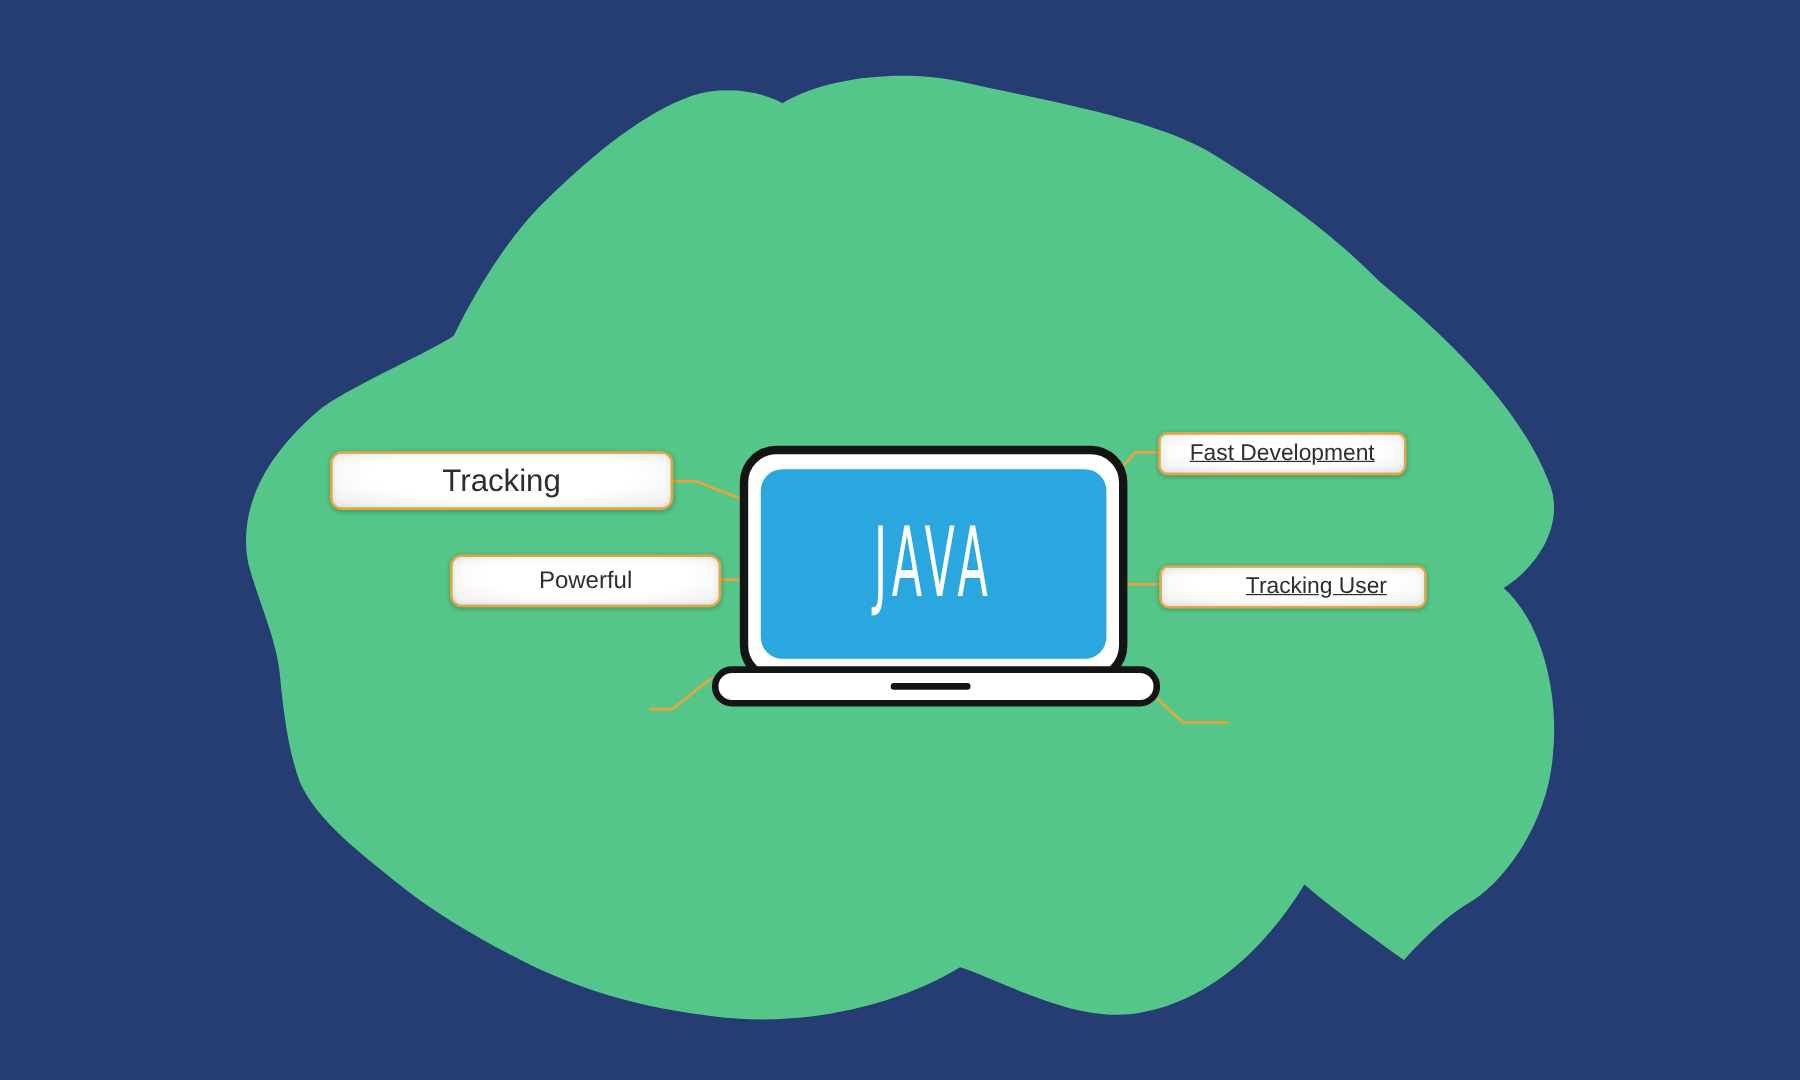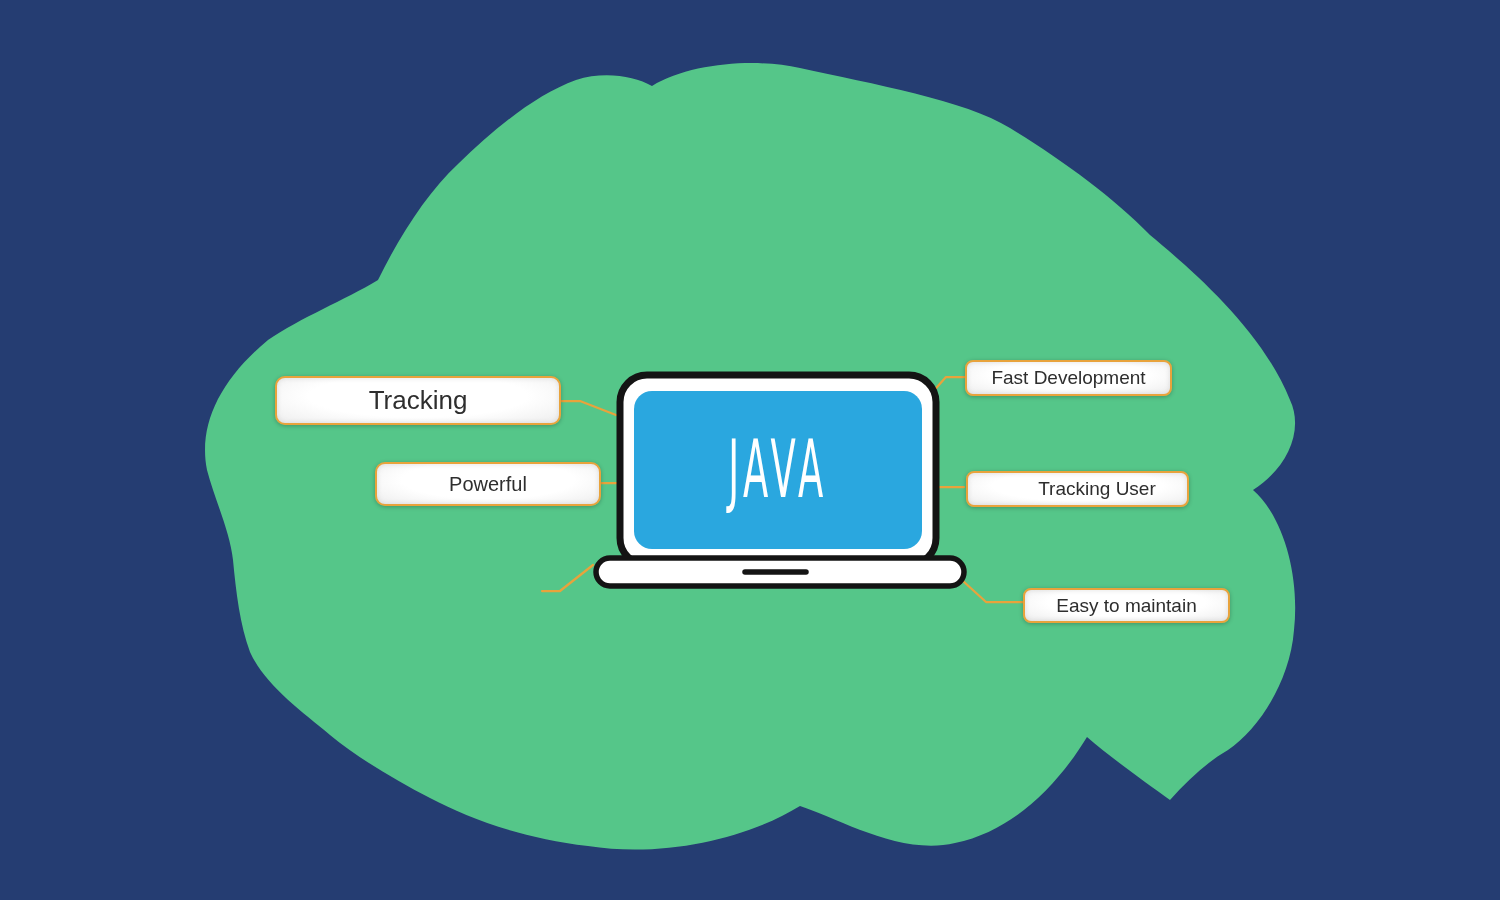--- a/index.html
+++ b/index.html
@@ -29,20 +29,21 @@
     border: 2.5px solid #E8A33C;
     border-radius: 10px;
     box-shadow: 0 1px 4px rgba(0,0,0,0.25), inset 0 0 5px rgba(140,140,140,0.25);
     color: #2E2E2E;
     white-space: nowrap;
     z-index: 3;
   }
   .label-box.small {
     border-width: 2px;
     border-radius: 8px;
+    text-decoration: underline;
   }
   #java-text {
     position: absolute;
     left: 620px;
     top: 428px;
     width: 316px;
     height: 84px;
     line-height: 84px;
     text-align: center;
     font-family: "DejaVu Sans", sans-serif;
@@ -111,17 +112,14 @@
   <div class="label-box" style="left: 375px; top: 462px; width: 222px; height: 40px; font-size: 20px; border-color: rgb(232, 163, 60); color: rgb(46, 46, 46);">
     <span>Powerful</span>
   </div>
 
   <div class="label-box small" style="left: 965px; top: 360px; width: 203px; height: 32px; font-size: 19px; border-color: rgb(232, 163, 60); color: rgb(46, 46, 46);">
     <span>Fast Development</span>
   </div>
   <div class="label-box small" style="left: 966px; top: 471px; width: 180px; height: 32px; font-size: 19px; border-color: rgb(232, 163, 60); color: rgb(46, 46, 46); padding-left: 39px;">
     <span>Tracking User</span>
   </div>
-  <div class="label-box small" style="left: 1023px; top: 588px; width: 203px; height: 31px; font-size: 19px; border-color: rgb(232, 163, 60); color: rgb(46, 46, 46);">
-    <span>Easy to maintain</span>
-  </div>
 
 </div>
 
 </body></html>

